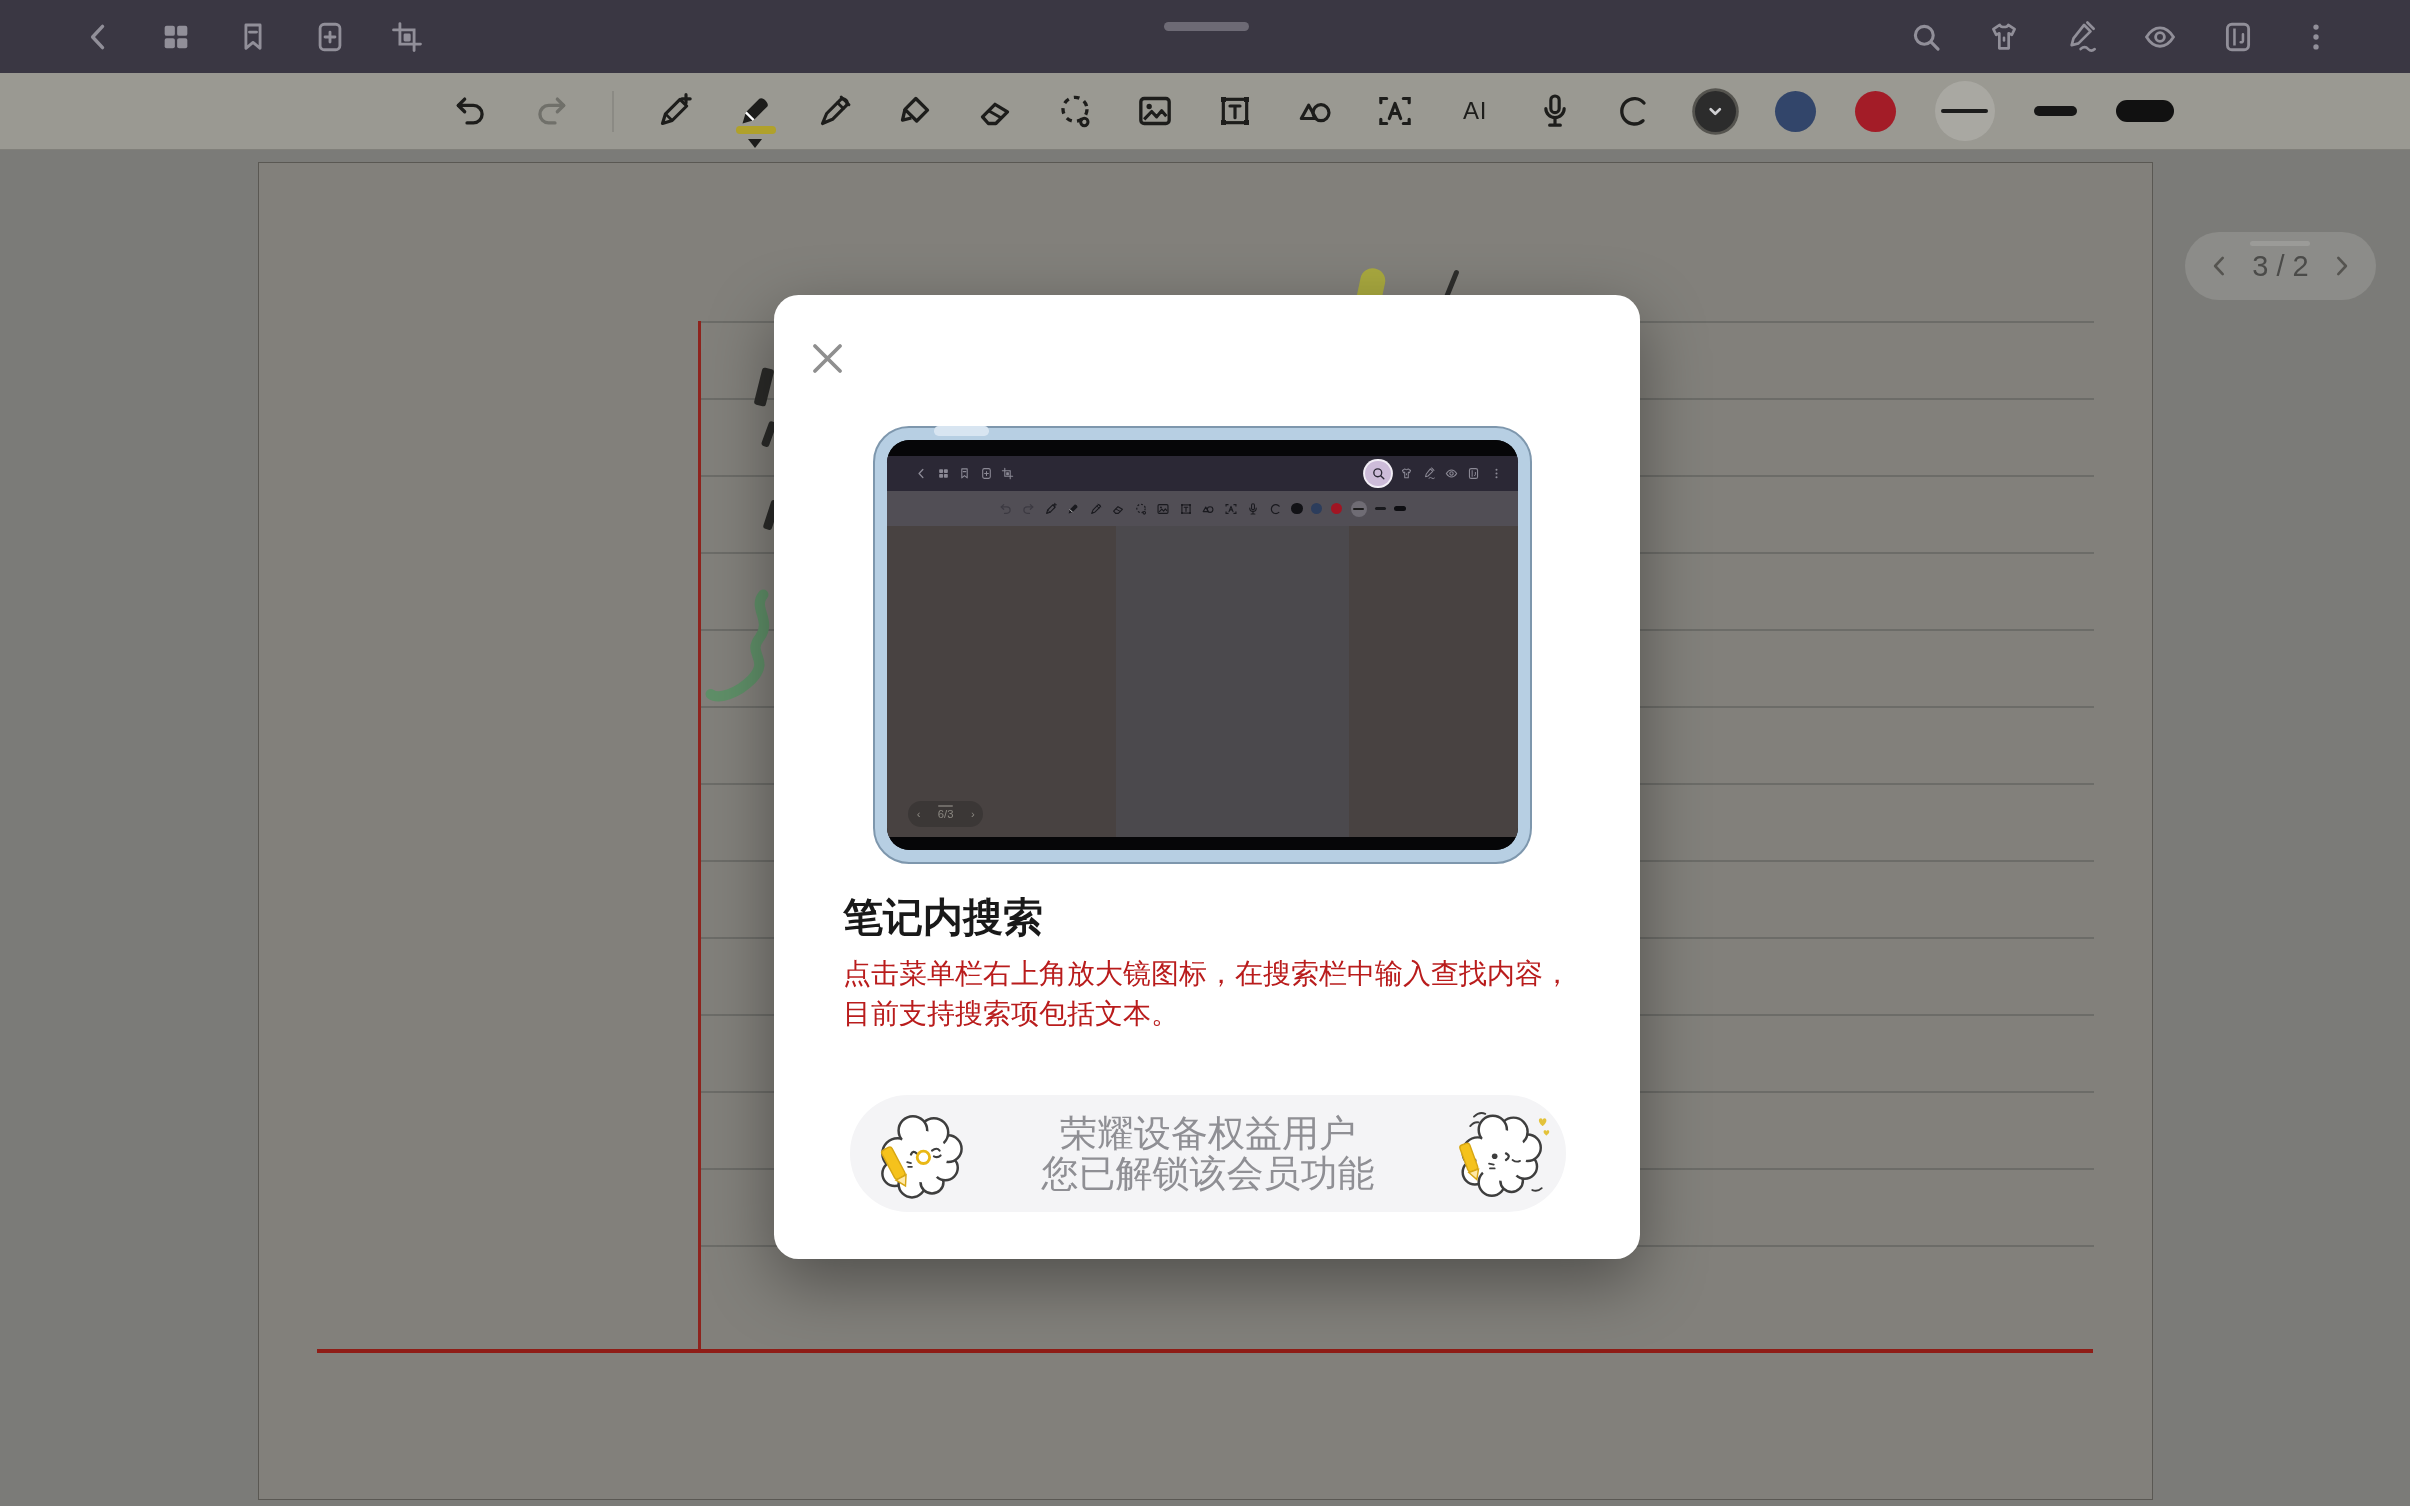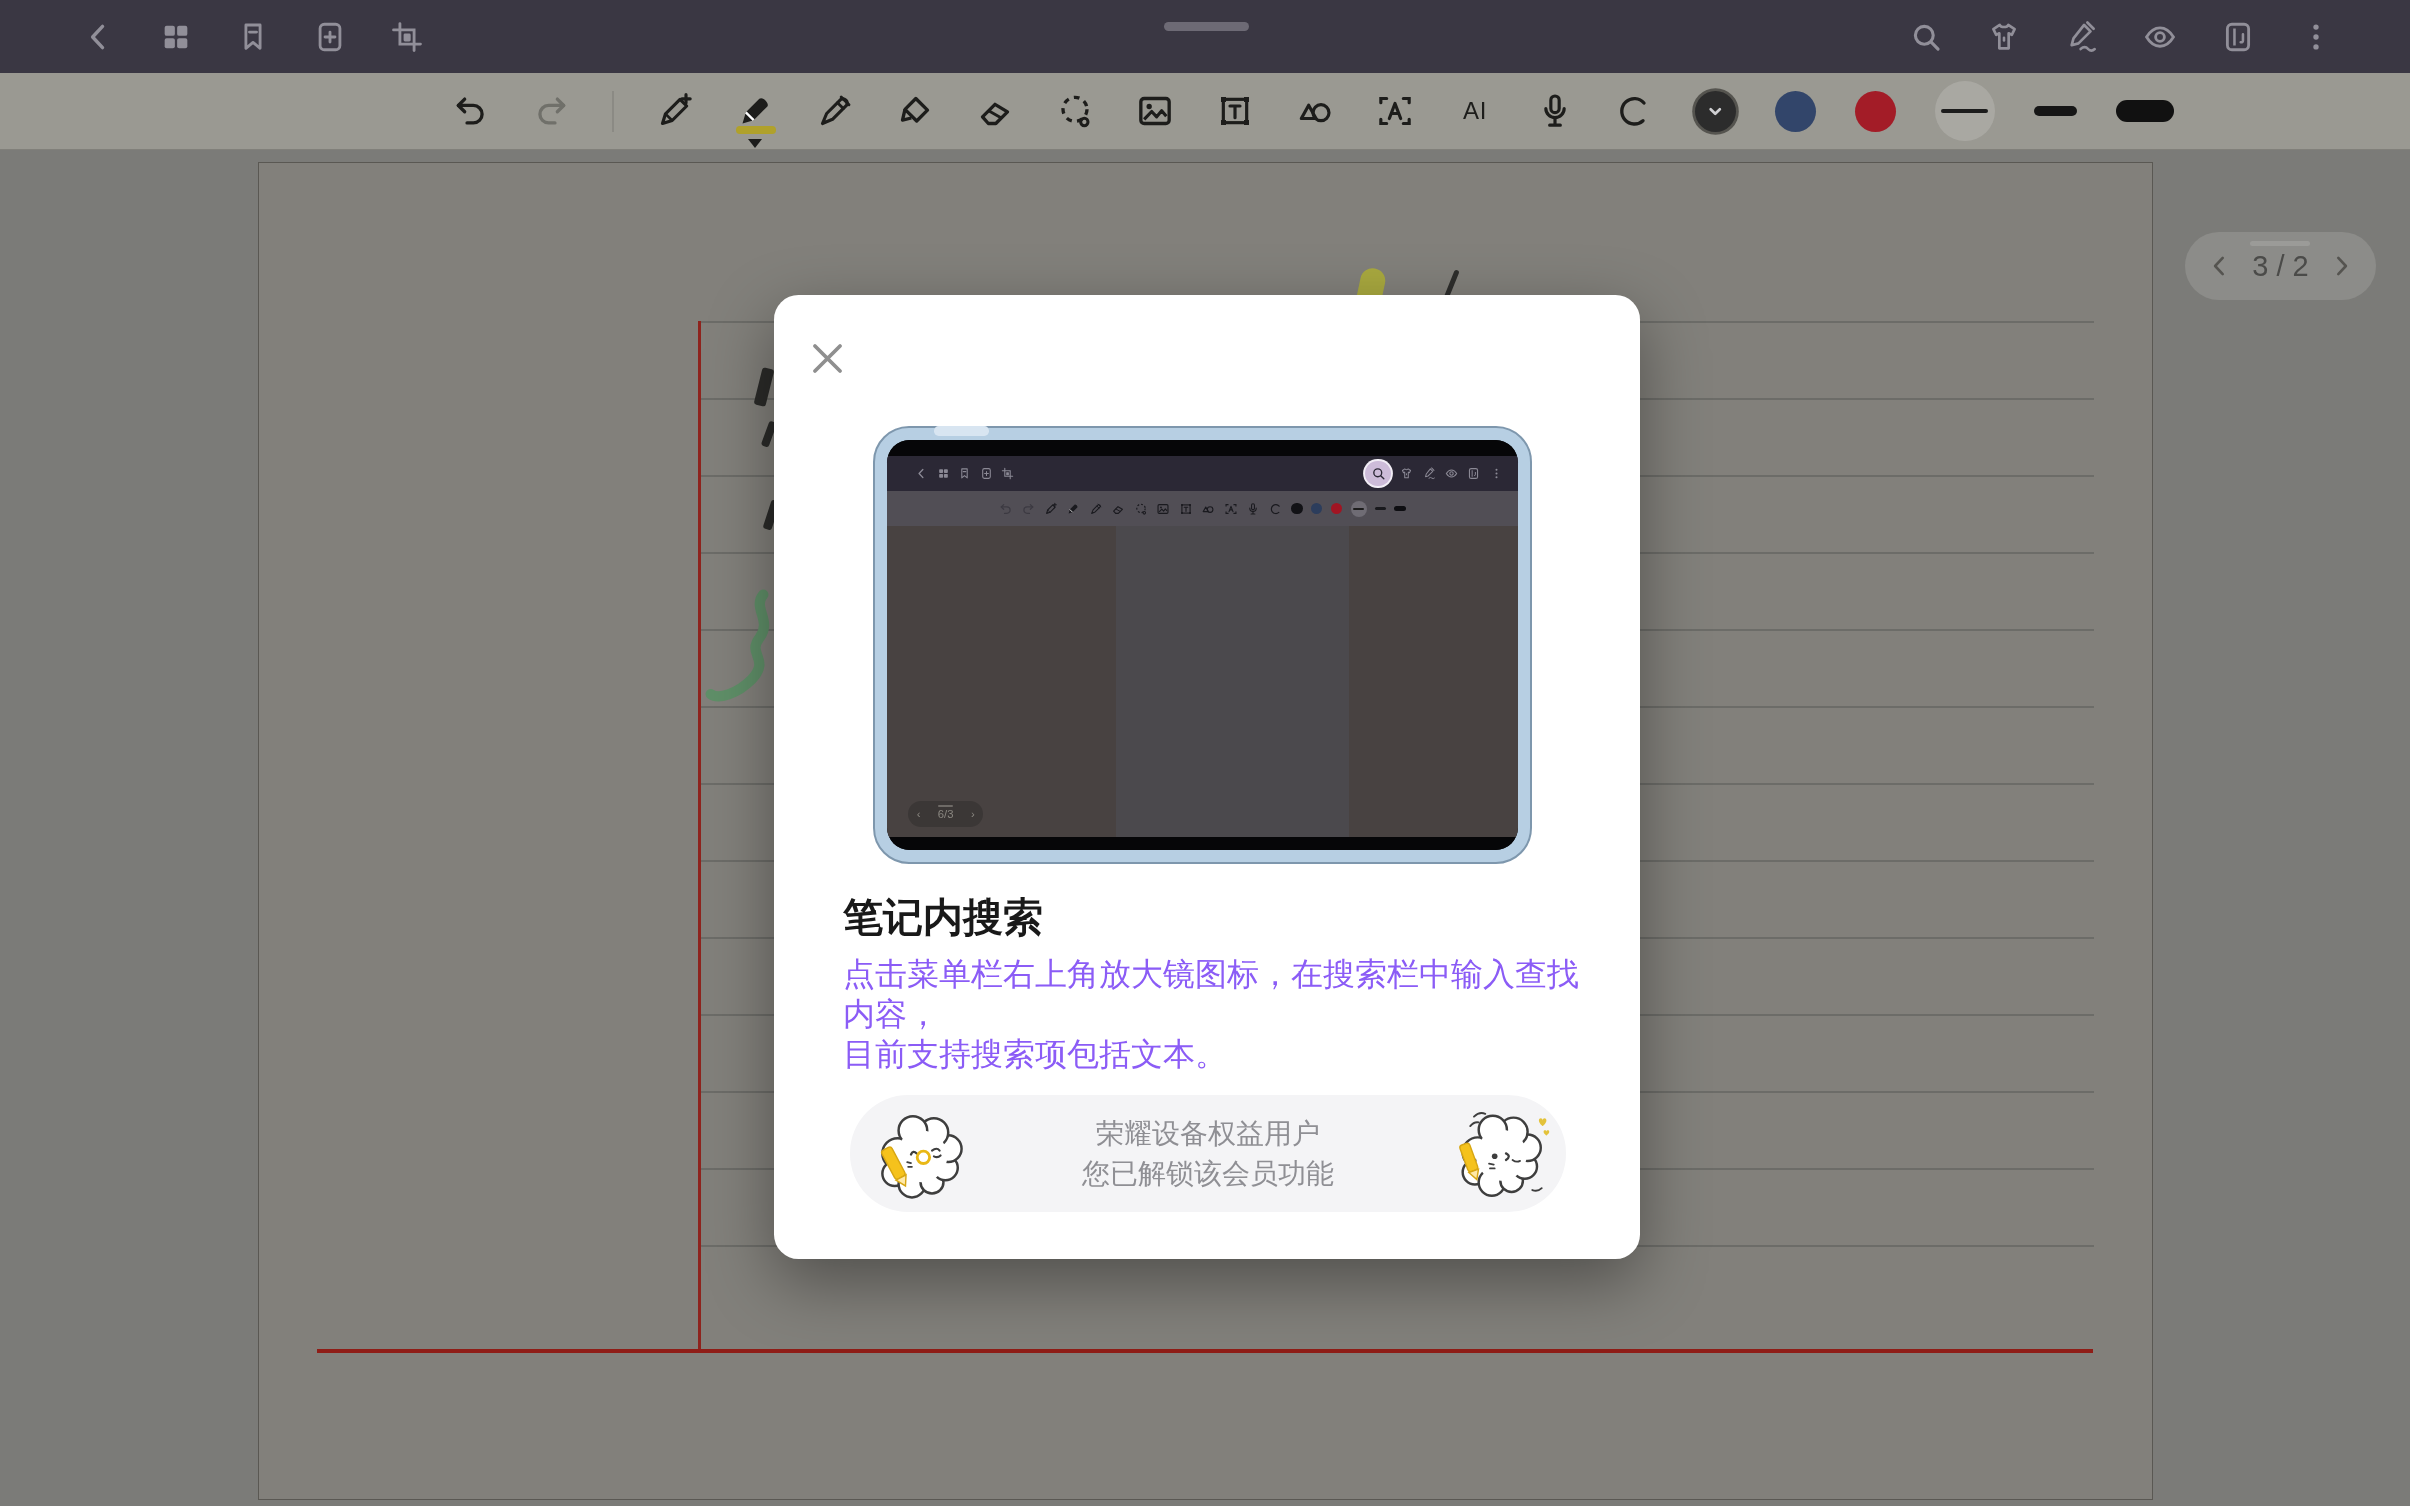--- a/index.html
+++ b/index.html
@@ -92,25 +92,25 @@
   .band-m{width:233px;background:var(--mini-canvas-mid);}
   .band-r{flex:1;background:var(--mini-canvas-side);}
   .mini-pill{position:absolute;left:21px;bottom:9.4px;width:75px;height:26px;border-radius:13px;background:#3b3736;color:#8a8781;
     display:flex;align-items:center;justify-content:space-between;padding:0 8.5px;font-size:11.3px;}
   .mini-pill .mdash{position:absolute;left:30px;top:3.8px;width:15px;height:1.9px;background:#6e6a66;border-radius:0.9px;}
   .mini-dot{border-radius:50%;flex:0 0 auto;}
   .mini-dash{border-radius:2.8px;flex:0 0 auto;}
   .mini-thin-wrap{width:16px;height:16px;border-radius:50%;background:#6f6c74;display:flex;align-items:center;justify-content:center;flex:0 0 auto;}
   
   .modal-title{position:absolute;left:69px;top:595px;font-size:40px;font-weight:700;color:#191919;}
-  .modal-body{position:absolute;left:69px;top:659px;width:763px;font-size:32px;line-height:40px;color:#8b5cf6;}
+  .modal-body{position:absolute;left:69px;top:659px;width:763px;font-size:28px;line-height:40px;color:#b91c1c;}
   
   .banner{position:absolute;left:76px;top:800px;width:716px;height:117px;border-radius:58px;background:var(--banner-bg);}
   .banner-text{position:absolute;left:0;top:0;width:100%;height:100%;display:flex;flex-direction:column;align-items:center;justify-content:center;
-    color:var(--banner-text);font-size:28px;line-height:40px;}
+    color:var(--banner-text);font-size:37px;line-height:40px;}
   .mascot{position:absolute;}
   .mascot.left{left:19px;top:5.6px;}
   .mascot.right{right:13px;top:3.8px;}
 </style>
 </head>
 <body>
 
 <svg width="0" height="0" style="position:absolute">
   <defs>
     <symbol id="i-back" viewBox="0 0 24 24">

